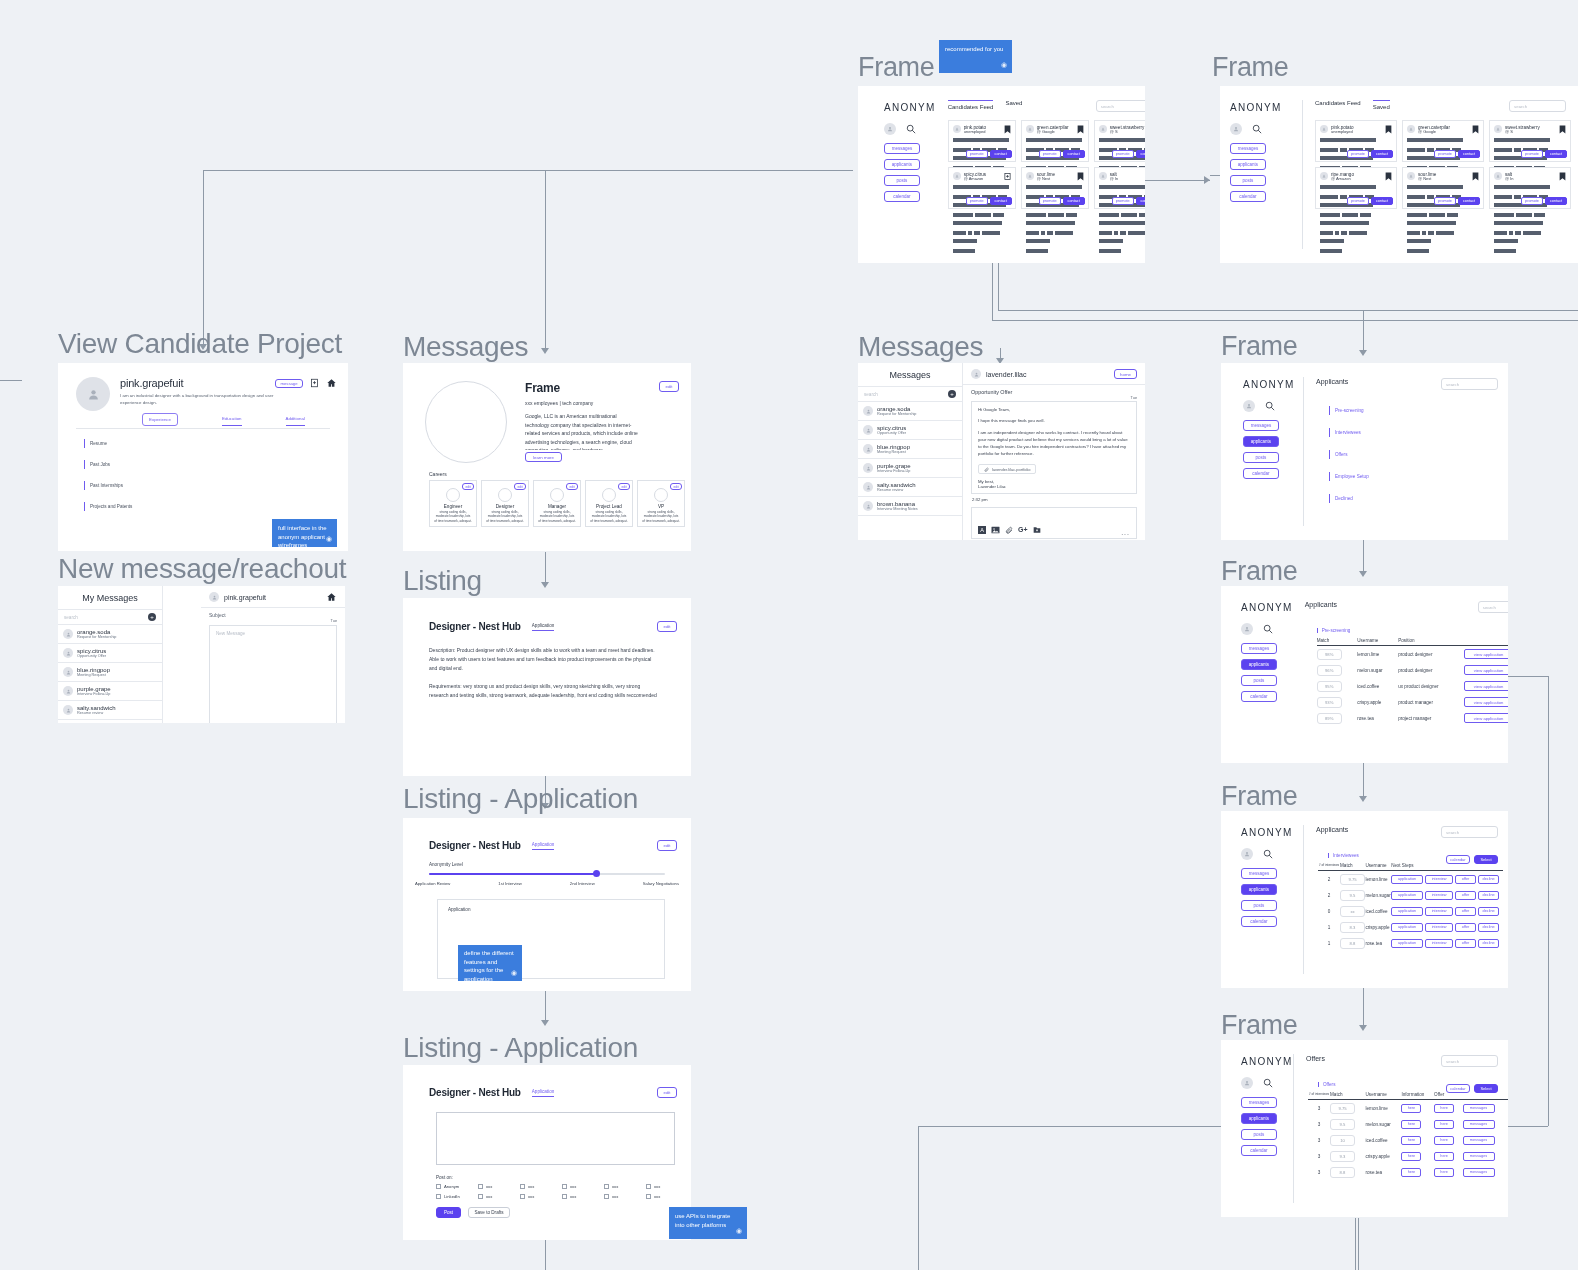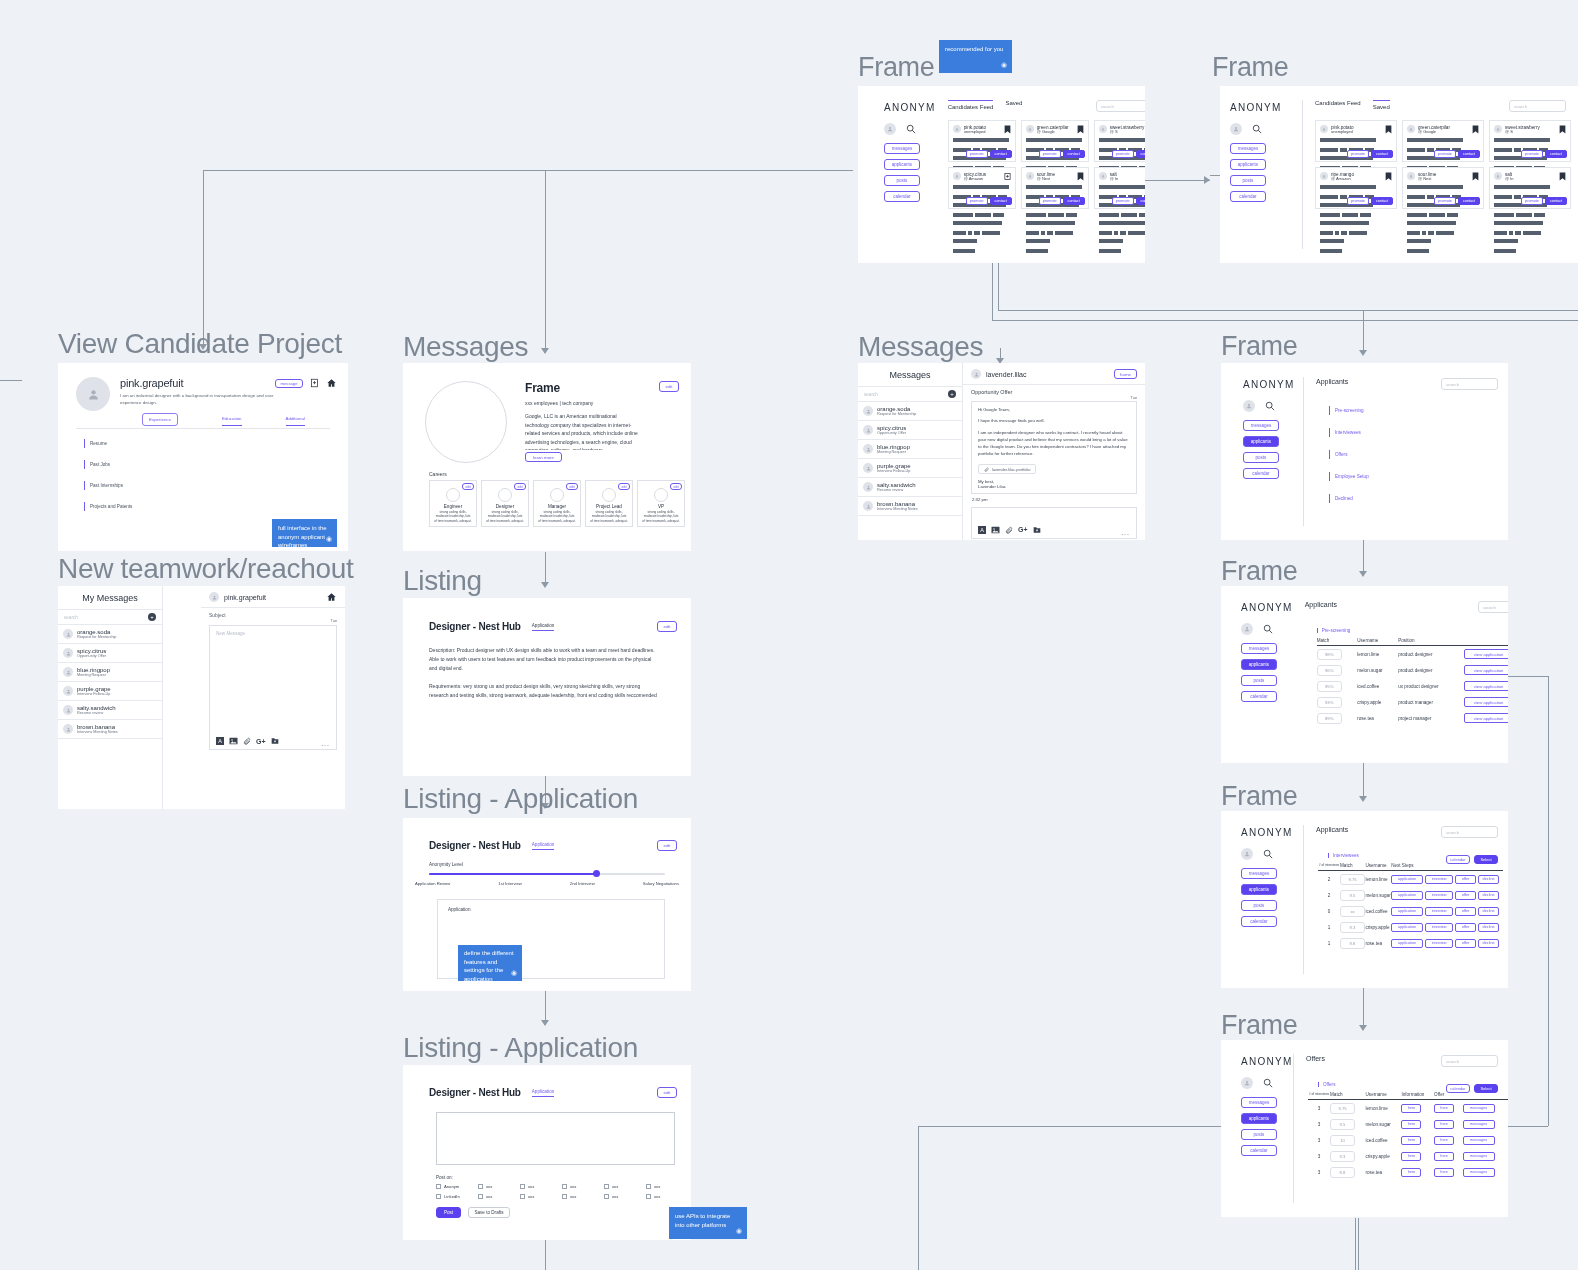--- a/index.html
+++ b/index.html
@@ -199,22 +199,22 @@
         </div>
       <div style="border-left:1.5px solid #6f5bf0;padding-left:5px;font-size:4.6px;color:#4a5260;height:9px;display:flex;align-items:center;">
           <span>Projects and Patents</span>
         </div>
     </div>
   </div>
   <div class="sticky" style="left:272px;top:519px;width:65px;height:28px;">
     <span>full interface in the anonym applicant wireframes</span><span class="st-mark">◉</span>
   </div>
 
-  <div class="frame-title big" style="left:58px;top:553px;">New teamwork/reachout</div>
-  <div class="board" style="left:58px;top:586px;width:287px;height:223px;display:flex;gap:38px;">
+  <div class="frame-title big" style="left:58px;top:553px;">New message/reachout</div>
+  <div class="board" style="left:58px;top:586px;width:287px;height:137px;display:flex;gap:38px;">
     <div style="width:105px;border-right:1px solid #e6e9ee;">
       <div style="font-size:9px;color:#2b3340;text-align:center;padding:7px 0 6px;">My Messages</div>
       <div style="display:flex;align-items:center;border-top:1px solid #e6e9ee;border-bottom:1px solid #e6e9ee;padding:3px 6px;">
         <span style="flex:1;font-size:4.6px;color:#bcc2cb;" title="search">search</span>
         <span style="width:8px;height:8px;border-radius:50%;background:#3a4250;color:#fff;font-size:6px;display:flex;align-items:center;justify-content:center;line-height:1;">+</span>
       </div>
       <div id="nm-list">
           <div class="mrow">
             <div class="avatar" style="width:10px;height:10px;flex:0 0 10px;">
               <svg width="5" height="5" viewBox="0 0 24 24" fill="#a9b0bb">

